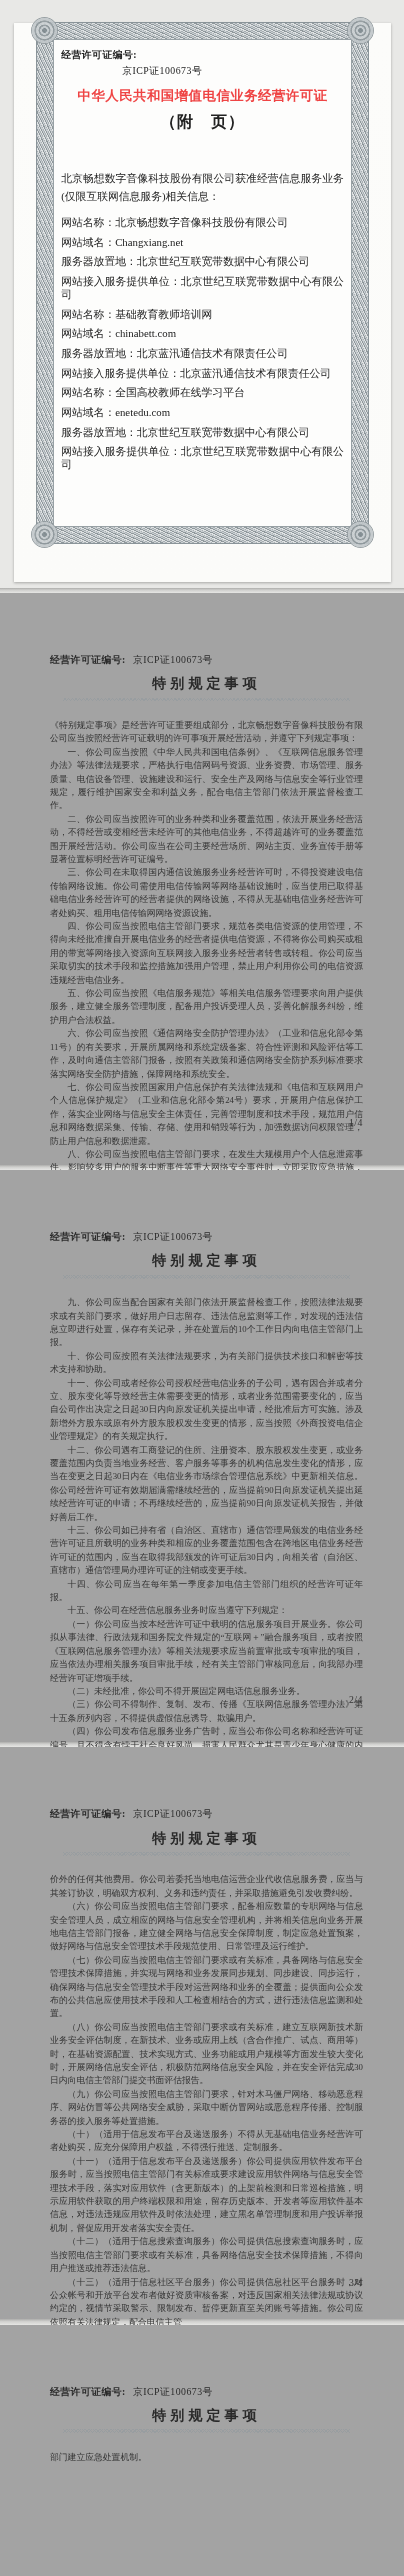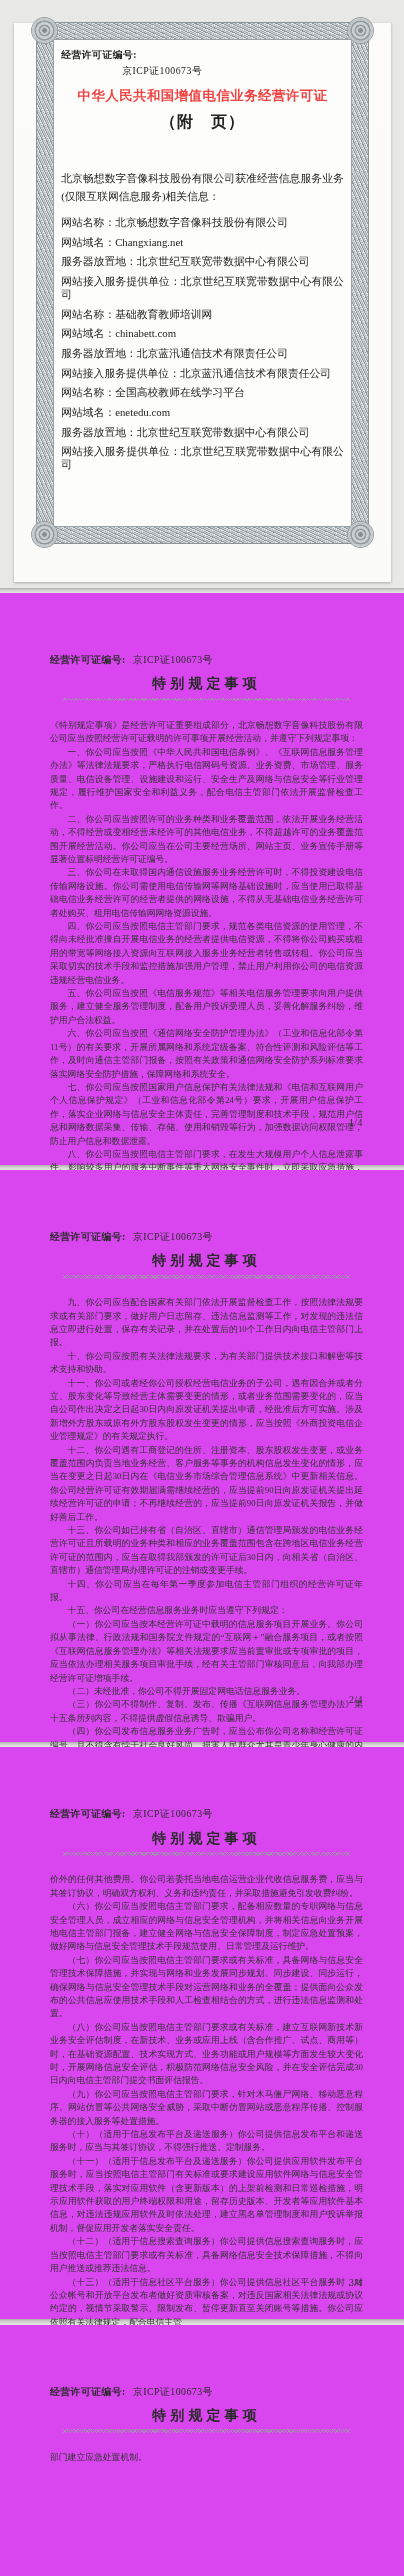--- a/index.html
+++ b/index.html
@@ -47,21 +47,21 @@
   .cert-intro{margin:36px 0 0;line-height:18px;text-align:justify;}
   .info-list{margin-top:11.3px;}
   .info-line{margin:6.7px 0 0;line-height:13px;text-align:justify;}
 
   
   .sep{height:5.2px;background:linear-gradient(180deg,#adadab 0%,#cfcfcd 40%,#e6e6e4 100%);}
 
   
   .sheet.prov{
     height:572px;
-    background:#d946ef;
+    background:#a3a3a3;
     position:relative;
     box-sizing:border-box;
     padding:0 42px 0 50px;
   }
   .sp-head{padding-top:61px;font-size:9.8px;letter-spacing:0.5px;}
   .sp-head .lbl{font-weight:700;}
   .sp-head .num{margin-left:4.1px;font-weight:400;}
   .sp-title{margin:8.2px 0 0;text-align:center;font-size:14px;font-weight:700;letter-spacing:4.1px;color:#2a2a2a;}
   .zigzag{
     height:3.6px;margin:4.6px auto 0;width:92%;
@@ -174,21 +174,21 @@
       <span class="num">京ICP证100673号</span>
     </div>
     <h2 class="sp-title">特别规定事项</h2>
     <div class="zigzag"></div>
     <div class="sp-body">
       <p class="cont">价外的任何其他费用。你公司若委托当地电信运营企业代收信息服务费，应当与其签订协议，明确双方权利、义务和违约责任，并采取措施避免引发收费纠纷。</p>
       <p>（六）你公司应当按照电信主管部门要求，配备相应数量的专职网络与信息安全管理人员，成立相应的网络与信息安全管理机构，并将相关信息向业务开展地电信主管部门报备，建立健全网络与信息安全保障制度，制定应急处置预案，做好网络与信息安全管理技术手段规范使用、日常管理及运行维护。</p>
       <p>（七）你公司应当按照电信主管部门要求或有关标准，具备网络与信息安全管理技术保障措施，并实现与网络和业务发展同步规划、同步建设、同步运行，确保网络与信息安全管理技术手段对运营网络和业务的全覆盖；提供面向公众发布的公共信息应使用技术手段和人工检查相结合的方式，进行违法信息监测和处置。</p>
       <p>（八）你公司应当按照电信主管部门要求或有关标准，建立互联网新技术新业务安全评估制度，在新技术、业务或应用上线（含合作推广、试点、商用等）时，在基础资源配置、技术实现方式、业务功能或用户规模等方面发生较大变化时，开展网络信息安全评估，积极防范网络信息安全风险，并在安全评估完成30日内向电信主管部门提交书面评估报告。</p>
       <p>（九）你公司应当按照电信主管部门要求，针对木马僵尸网络、移动恶意程序、网站仿冒等公共网络安全威胁，采取中断仿冒网站或恶意程序传播、控制服务器的接入服务等处置措施。</p>
-      <p>（十）（适用于信息发布平台及递送服务）你公司提供信息发布平台和递送服务时，应当与其签订协议，不得强行推送、定制服务。</p>
+      <p>（十）（适用于信息发布平台及递送服务）不得从无基础电信业务经营许可者处购买，应充分保障用户权益，不得强行推送、定制服务。</p>
       <p>（十一）（适用于信息发布平台及递送服务）你公司提供应用软件发布平台服务时，应当按照电信主管部门有关标准或要求建设应用软件网络与信息安全管理技术手段，落实对应用软件（含更新版本）的上架前检测和日常巡检措施，明示应用软件获取的用户终端权限和用途，留存历史版本、开发者等应用软件基本信息，对违法违规应用软件及时依法处理，建立黑名单管理制度和用户投诉举报机制，督促应用开发者落实安全责任。</p>
       <p>（十二）（适用于信息搜索查询服务）你公司提供信息搜索查询服务时，应当按照电信主管部门要求或有关标准，具备网络信息安全技术保障措施，不得向用户推送或推荐违法信息。</p>
       <p>（十三）（适用于信息社区平台服务）你公司提供信息社区平台服务时，对公众帐号和开放平台发布者做好资质审核备案，对违反国家相关法律法规或协议约定的，视情节采取警示、限制发布、暂停更新直至关闭账号等措施。你公司应依照有关法律规定，配合电信主管</p>
     </div>
     <div class="page-num b60">3/4</div>
   </section>
 
   <div class="sep"></div>
 
   <section class="sheet prov">

